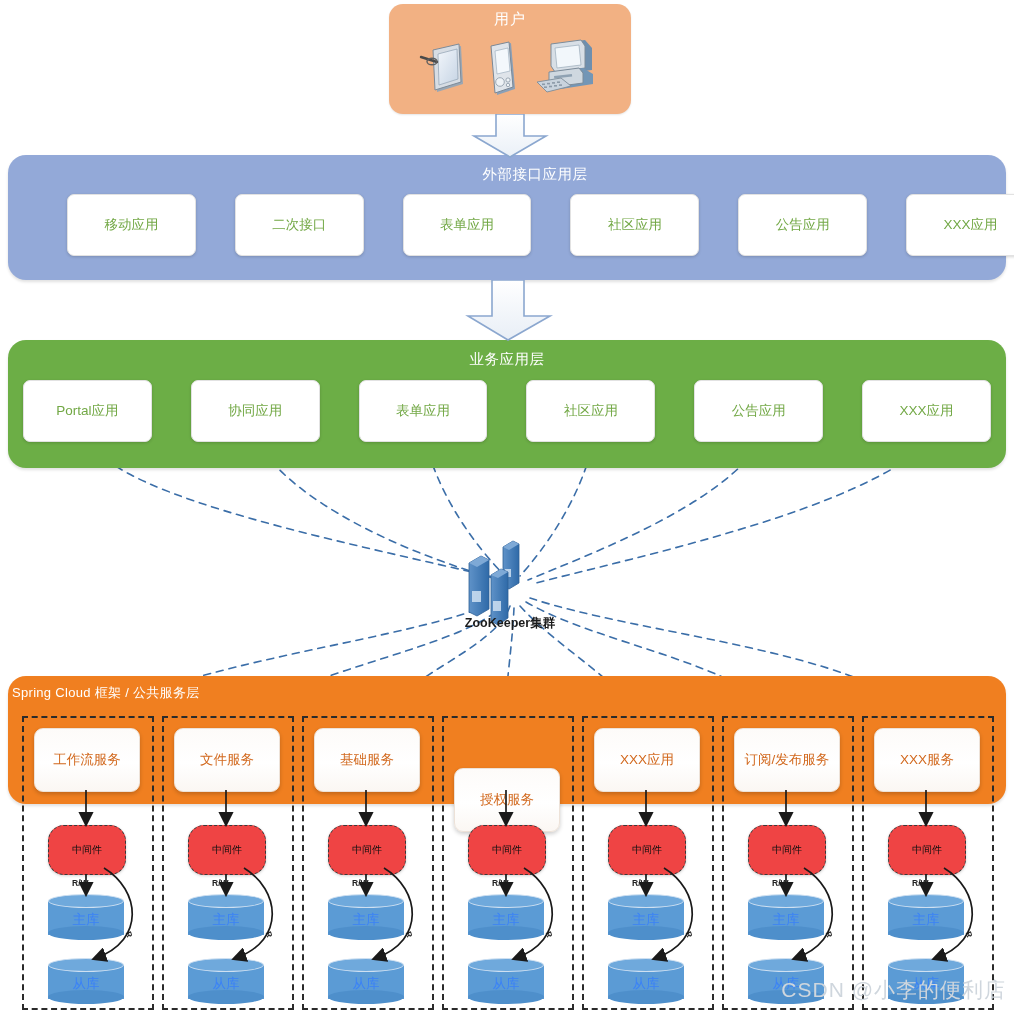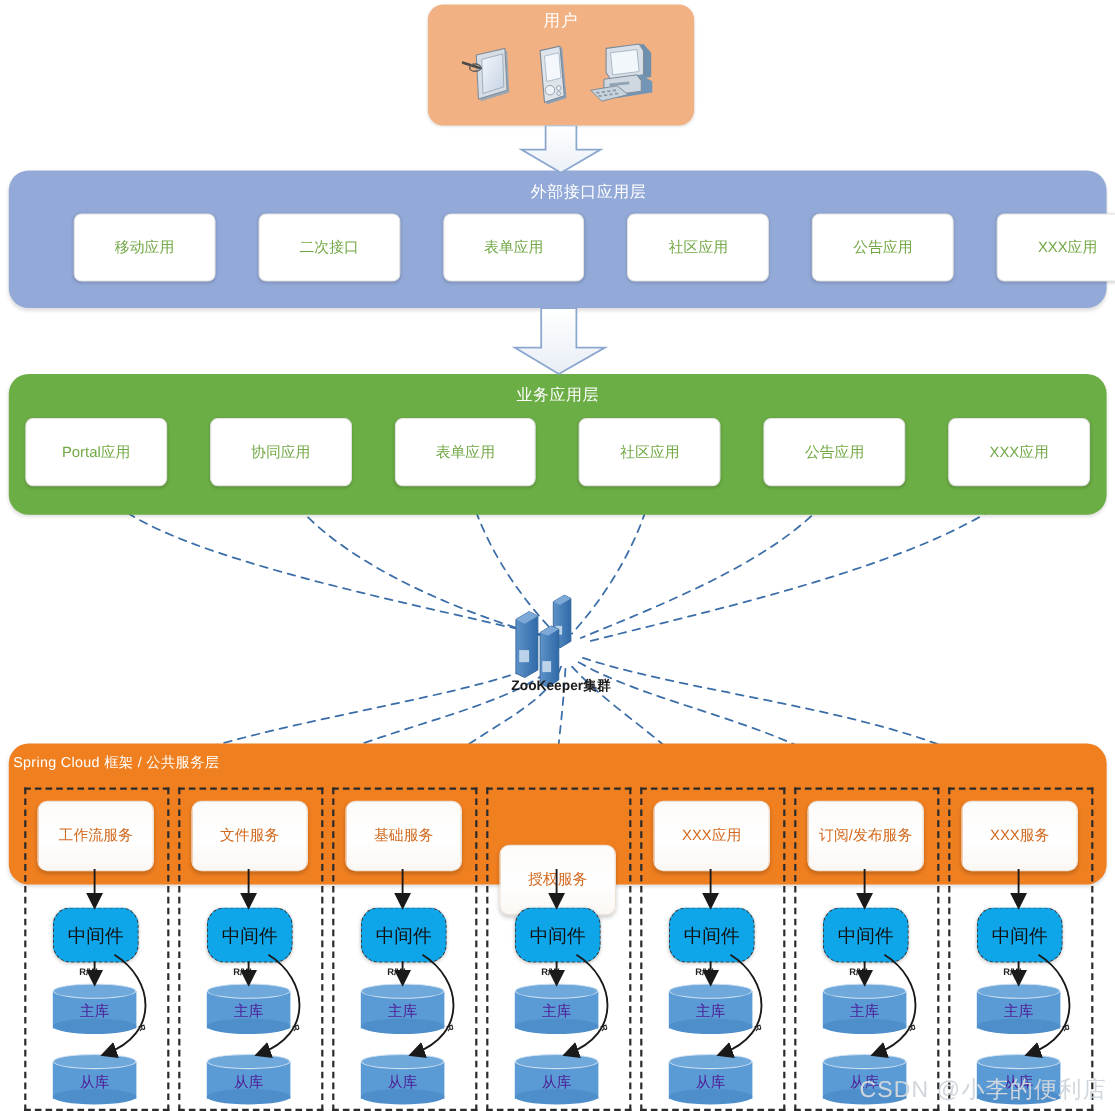--- a/index.html
+++ b/index.html
@@ -76,29 +76,29 @@
   .svc-card{
     position:absolute;background:linear-gradient(180deg,#fdfbf9 0%,#ffffff 55%,#fbf7f3 100%);
     border:1px solid #EDE2D8;border-radius:9px;
     display:flex;align-items:center;justify-content:center;
     color:#D2691E;font-size:13.5px;
     box-shadow:0 2px 4px rgba(0,0,0,.20);
   }
 
   
   .mid-box{
-    position:absolute;background:#0ea5e9;border:1.6px dashed #3a3a3a;border-radius:16px;
+    position:absolute;background:#ef4444;border:1.6px dashed #3a3a3a;border-radius:16px;
     display:flex;align-items:center;justify-content:center;
-    font-size:17px;color:#111;
+    font-size:10px;color:#111;
     box-shadow:0 1px 3px rgba(0,0,0,.18);
   }
   .cyl{
     position:absolute;width:76px;height:46px;
     display:flex;align-items:center;justify-content:center;
-    color:#4c1d95;font-size:13.5px;
+    color:#3b82f6;font-size:13.5px;
   }
   .cyl .body{
     position:absolute;left:0;top:7px;width:76px;height:34px;background:#5B9BD5;
   }
   .cyl .top{
     position:absolute;left:0;top:0;width:76px;height:14px;border-radius:50%/50%;
     background:#6FA9DC;border:1px solid #cfe0f1;box-sizing:border-box;
   }
   .cyl .bot{
     position:absolute;left:0;top:32px;width:76px;height:14px;border-radius:50%/50%;

